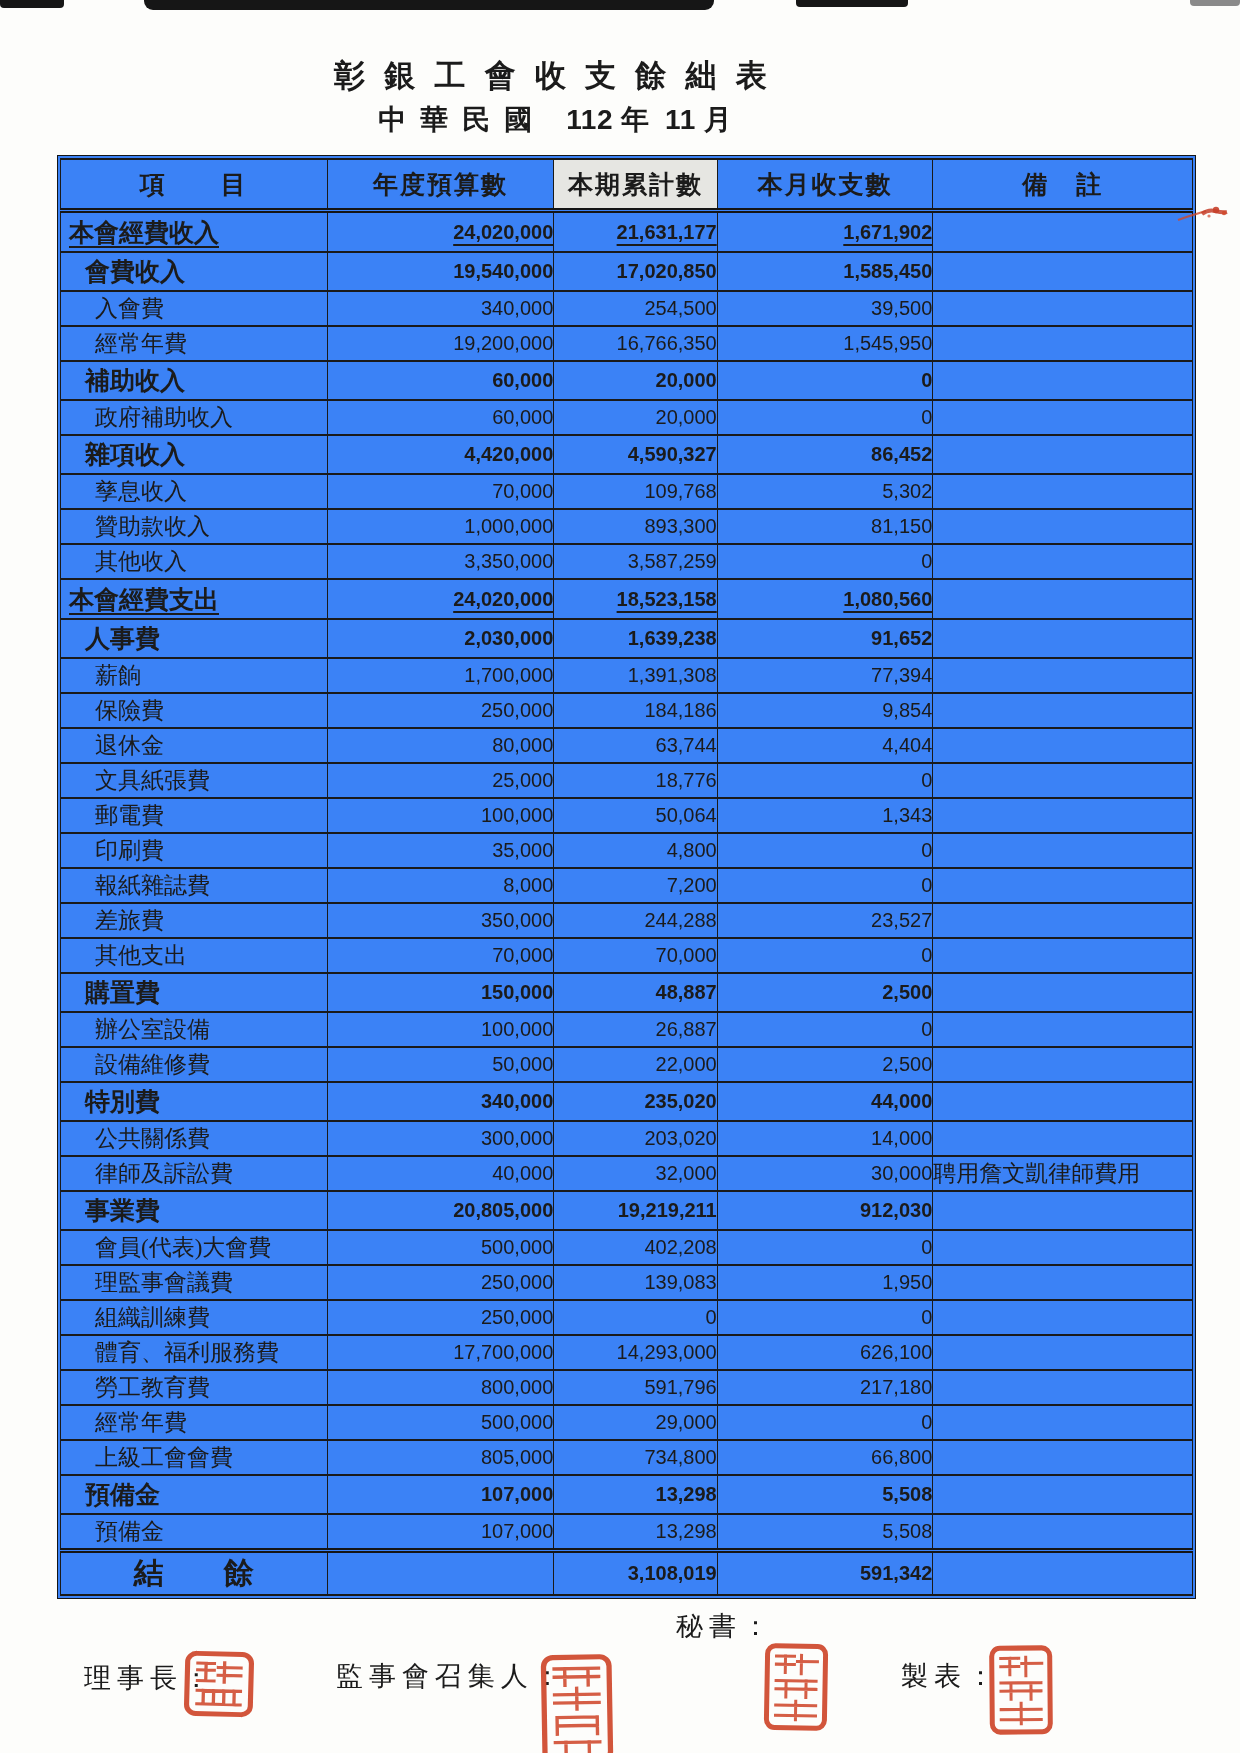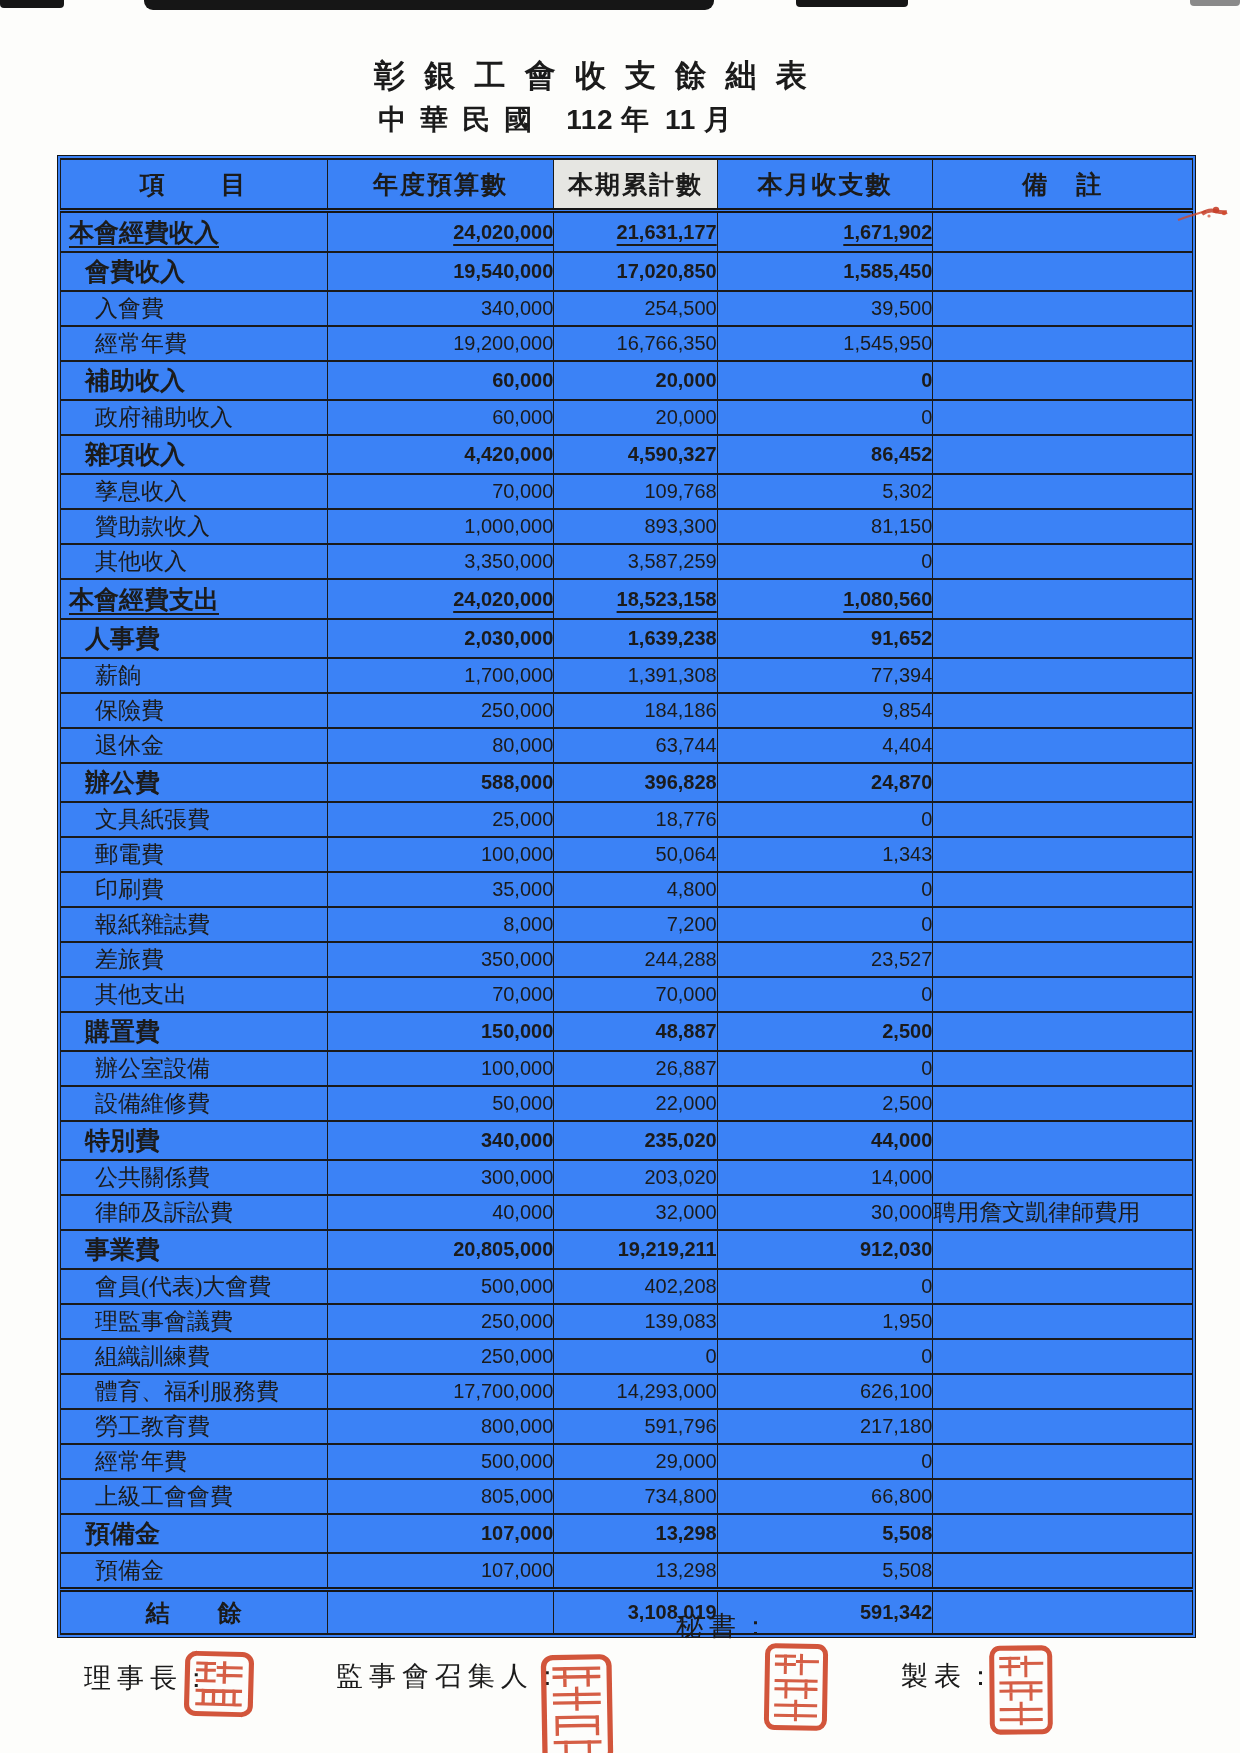--- a/index.html
+++ b/index.html
@@ -9,21 +9,21 @@
     font-family:"Liberation Serif","DejaVu Serif",serif;
   }
   
   .scan-bar{position:absolute;background:#161616;border-radius:0 0 4px 4px;}
   .scan-bar.b1{left:0;top:0;width:64px;height:8px;}
   .scan-bar.b2{left:144px;top:0;width:570px;height:10px;border-radius:0 0 9px 9px;}
   .scan-bar.b3{left:796px;top:0;width:112px;height:7px;}
   .scan-bar.b4{left:1190px;top:0;width:50px;height:6px;background:#8a8a8a;}
   .doc-title{
     position:absolute;left:0;top:55px;width:1120px;text-align:center;
-    font-size:31px;font-weight:600;letter-spacing:0.62em;white-space:nowrap;padding-left:40px;
+    font-size:31px;font-weight:600;letter-spacing:0.62em;white-space:nowrap;
   }
   .doc-date{
     position:absolute;left:0;top:101px;width:1120px;text-align:center;
     font-size:28px;font-weight:600;white-space:nowrap;
   }
   .doc-date .era{letter-spacing:0.5em;margin-right:14px;}
   .doc-date .num{font-family:"Liberation Sans","DejaVu Sans",sans-serif;font-weight:700;letter-spacing:0.02em;margin:0 8px 0 6px;}
   .doc-date .unit{margin-right:10px;}
 
   
@@ -49,21 +49,21 @@
   td.c-remark{font-size:23px;padding-left:3px;text-align:left;}
   tr.lvl-main td{height:38px;margin-left:32px;}
   tr.lvl-main td.c-item{font-weight:700;padding-left:8px;font-size:25px;}
   tr.lvl-main td.num{font-weight:700;}
   tr.lvl-cat td{height:37px;}
   tr.lvl-cat td.c-item{font-weight:700;padding-left:24px;font-size:25px;}
   tr.lvl-cat td.num{font-weight:700;}
   tr.lvl-sub td{height:33px;}
   tr.lvl-sub td.c-item{padding-left:34px;font-size:23px;}
   tr.lvl-net td{height:41px;border-top:5px double #151515;}
-  tr.lvl-net td.c-item{font-weight:700;text-align:center;font-size:24px;padding-left:0;margin-left:8px;}
+  tr.lvl-net td.c-item{font-weight:700;text-align:center;font-size:30px;padding-left:0;margin-left:8px;}
   tr.lvl-net td.num{font-weight:700;}
   tr.u td{text-decoration:underline;text-decoration-thickness:2px;text-underline-offset:5px;}
   
   td.c-budget{border-left:3px double #1a1a1a;border-right:3px double #1a1a1a;}
   tr.lvl-net td.c-budget{border-left:1.6px solid #1a1a1a;border-right:1.6px solid #1a1a1a;}
 
   
   .signer-label{position:absolute;font-size:27px;letter-spacing:0.22em;white-space:nowrap;}
   .lab1{left:84px;top:1660px;}
   .lab2{left:336px;top:1658px;}
@@ -206,27 +206,20 @@
           <td class="c-budget num">250,000</td>
           <td class="c-accum num">184,186</td>
           <td class="c-month num">9,854</td>
           <td class="c-remark"></td>
         </tr>
         <tr class="lvl-sub">
           <td class="c-item">退休金</td>
           <td class="c-budget num">80,000</td>
           <td class="c-accum num">63,744</td>
           <td class="c-month num">4,404</td>
-          <td class="c-remark"></td>
-        </tr>
-        <tr class="lvl-cat">
-          <td class="c-item">辦公費</td>
-          <td class="c-budget num">588,000</td>
-          <td class="c-accum num">396,828</td>
-          <td class="c-month num">24,870</td>
           <td class="c-remark"></td>
         </tr>
         <tr class="lvl-sub">
           <td class="c-item">文具紙張費</td>
           <td class="c-budget num">25,000</td>
           <td class="c-accum num">18,776</td>
           <td class="c-month num">0</td>
           <td class="c-remark"></td>
         </tr>
         <tr class="lvl-sub">

